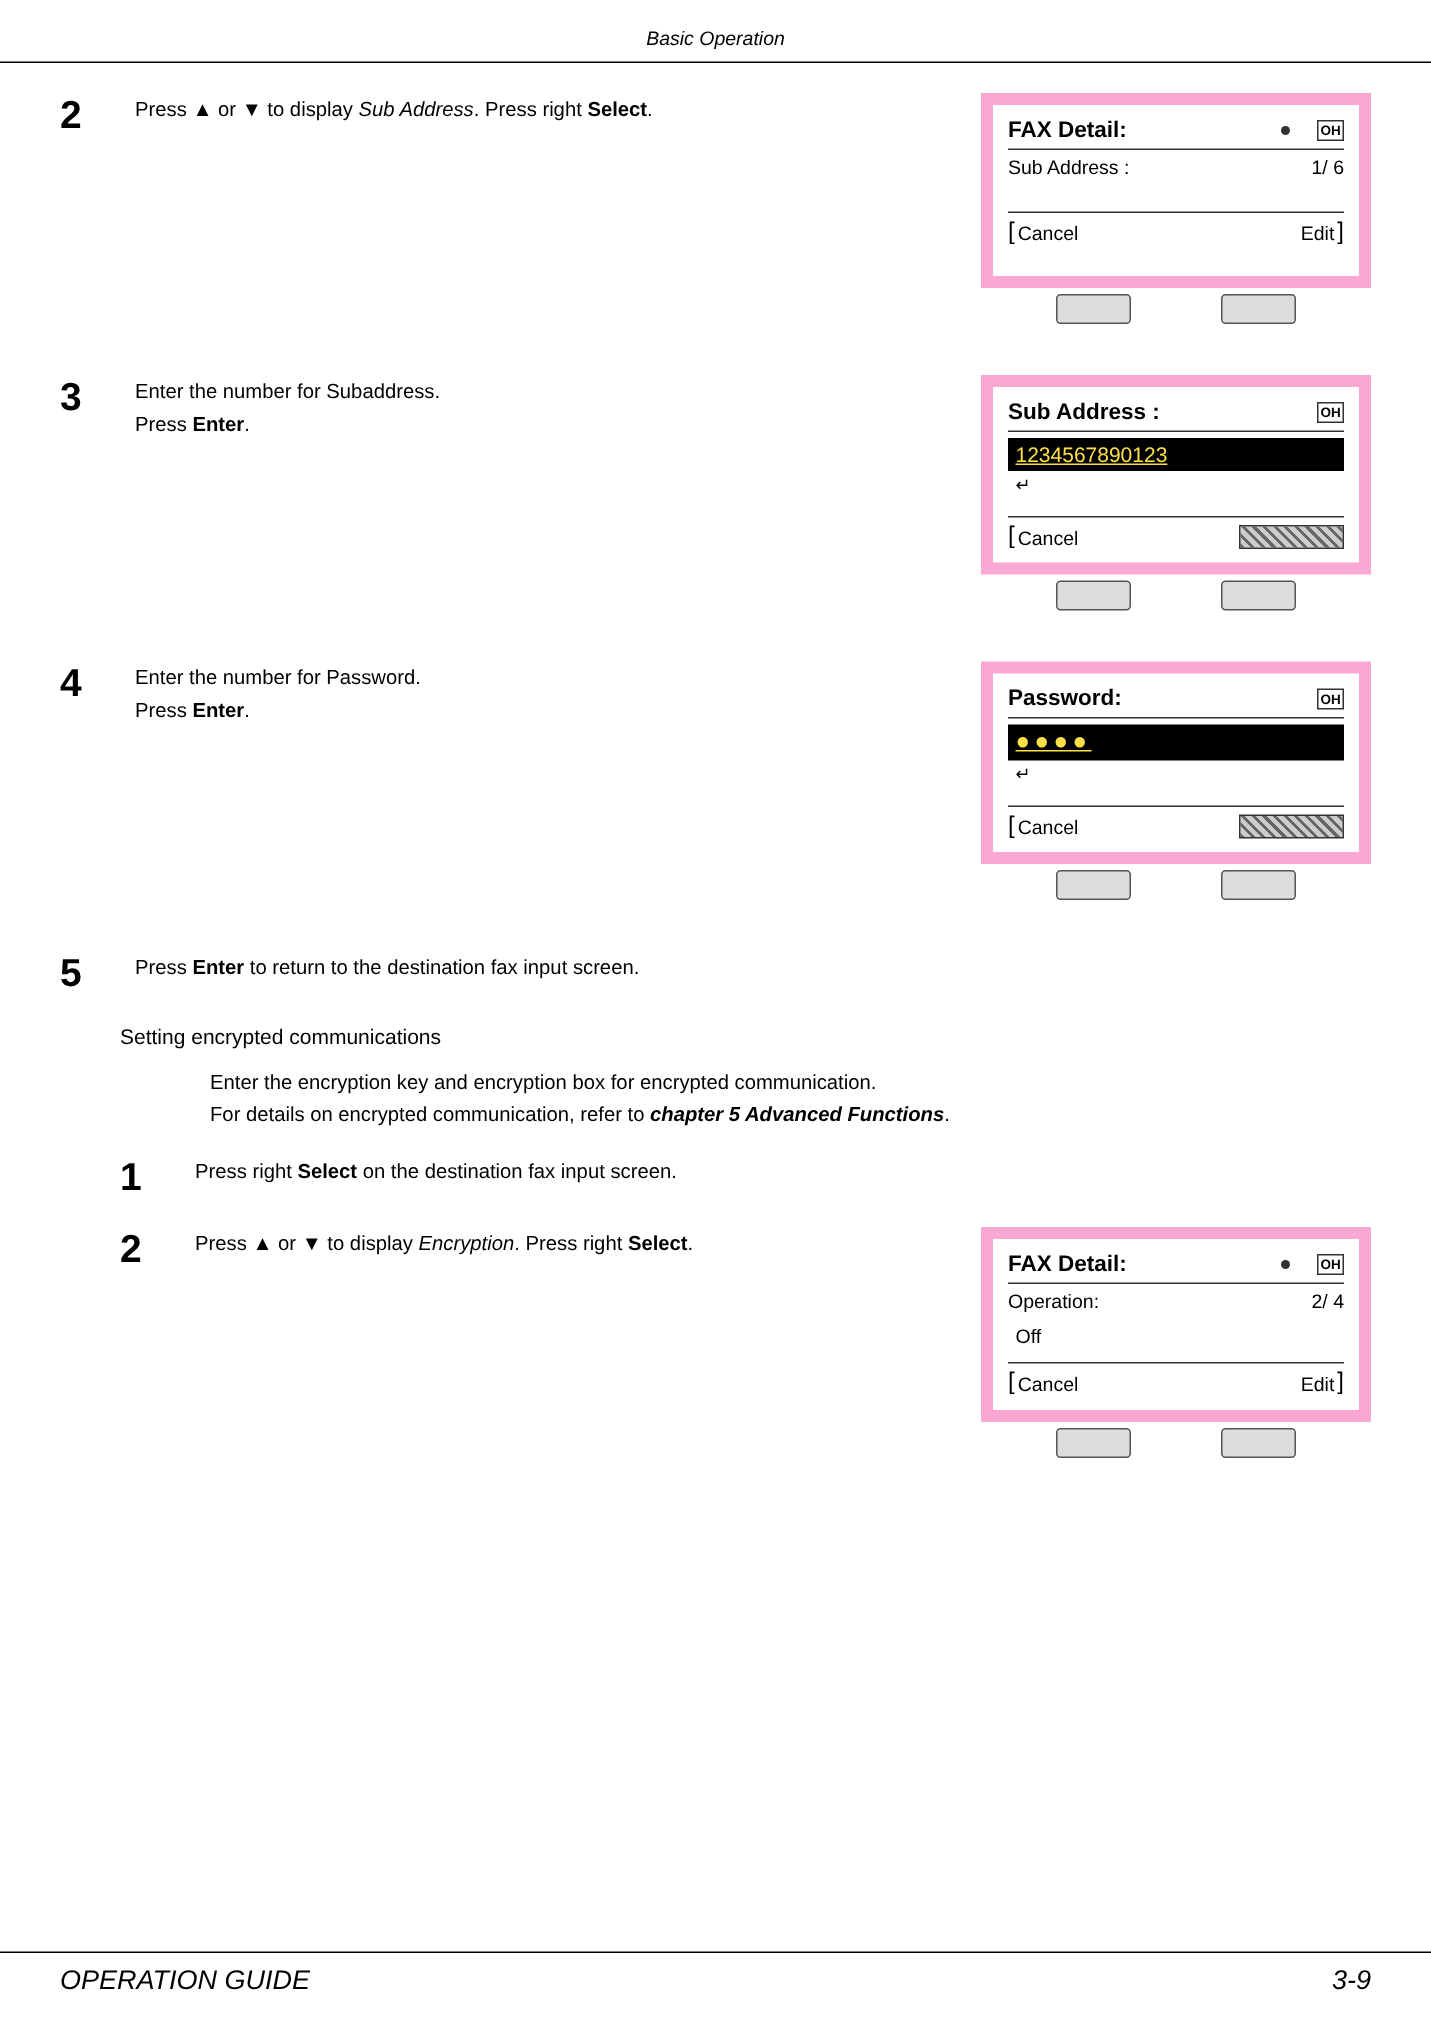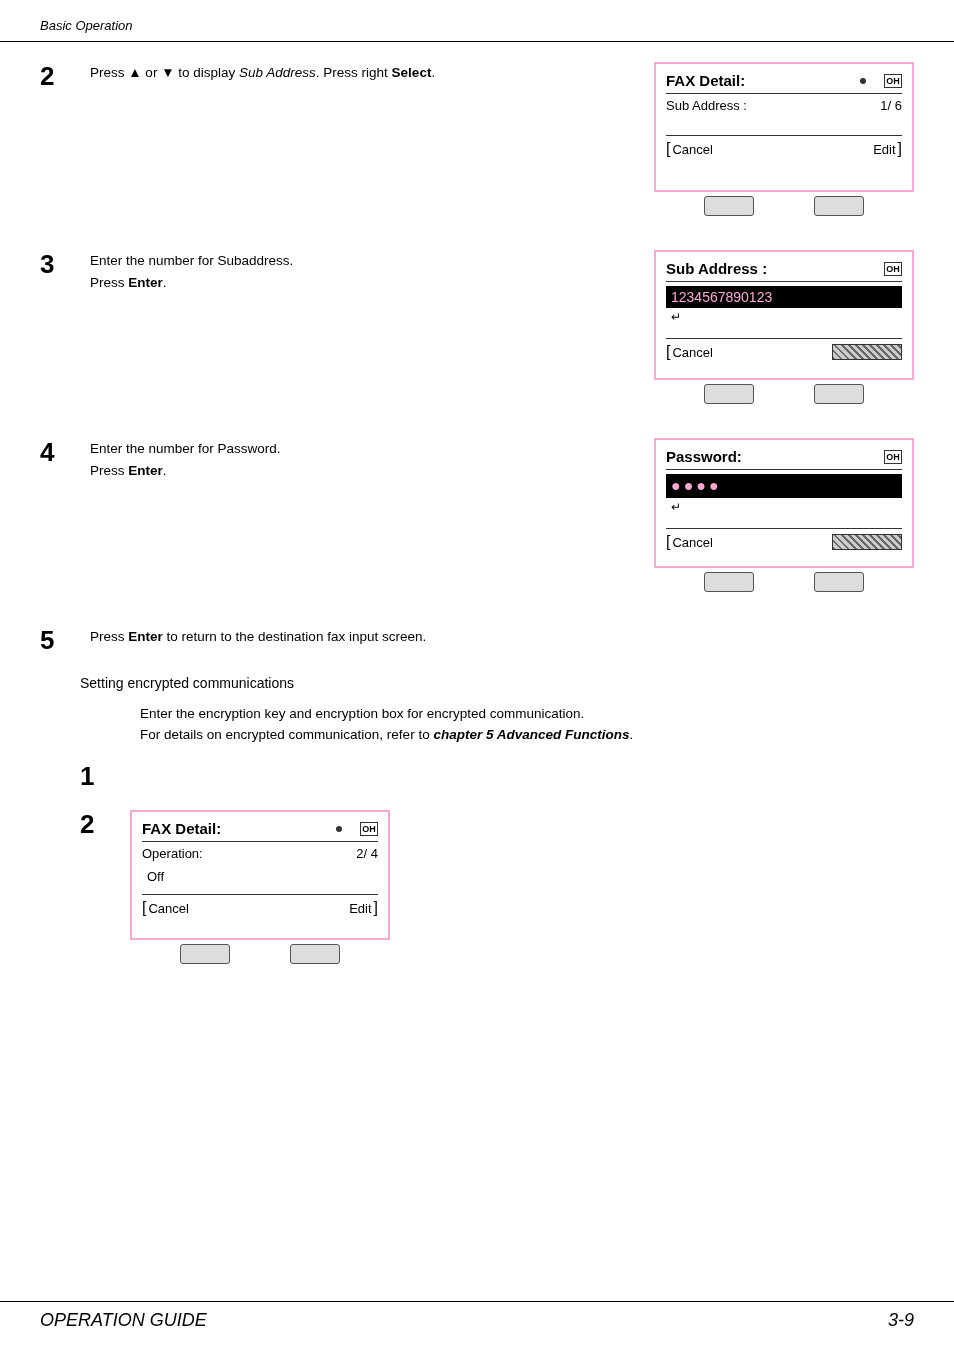--- a/index.html
+++ b/index.html
@@ -8,21 +8,21 @@
       min-height: 1351px;
       background: #fff;
       font-family: Arial, sans-serif;
       font-size: 14px;
       color: #000;
       position: relative;
     }
 
     
     .page-header {
-      text-align: left;
+      text-align: center;
       padding: 18px 40px 8px 40px;
       font-style: italic;
       font-size: 13px;
       border-bottom: 1px solid #000;
     }
 
     
     .page-footer {
       position: absolute;
       bottom: 20px;
@@ -69,21 +69,21 @@
     }
 
     .step-text strong {
       font-weight: bold;
     }
 
     
     .lcd-screen {
       width: 260px;
       min-height: 130px;
-      border: 2px solid #f9a8d4;
+      border: 8px solid #f9a8d4;
       background: #fff;
       flex-shrink: 0;
       padding: 8px 10px;
       position: relative;
     }
 
     .lcd-title-row {
       display: flex;
       justify-content: space-between;
       align-items: center;
@@ -123,25 +123,26 @@
 
     .lcd-sub-row {
       display: flex;
       justify-content: space-between;
       font-size: 13px;
       margin-bottom: 6px;
     }
 
     .lcd-input-row {
       background: #000;
-      color: #f9a8d4;
+      color: #fde047;
       font-size: 14px;
       padding: 3px 5px;
       margin-bottom: 2px;
       min-height: 22px;
+      text-decoration: underline;
     }
 
     .lcd-cursor-row {
       font-size: 12px;
       padding-left: 5px;
       margin-bottom: 4px;
     }
 
     .lcd-spacer {
       height: 12px;
@@ -372,24 +373,30 @@
 
   <div style="padding-left: 40px;">
     <div class="section-heading">Setting encrypted communications</div>
     <div class="section-body">
       Enter the encryption key and encryption box for encrypted communication.<br>
       For details on encrypted communication, refer to <strong><em>chapter 5 Advanced Functions</em></strong>.
     </div>
 
     <div class="step-section-noscreen" style="margin-left:0; padding-left:0;">
       <div class="step-number" style="font-size:26px; font-weight:bold; min-width:40px; margin-right:10px;">1</div>
+      <div class="step-text">
+        Press right <strong>Select</strong> on the destination fax input screen.
+      </div>
     </div>
 
     <div class="step-section" style="margin-left:0; padding-left:0;">
       <div class="step-number" style="font-size:26px; font-weight:bold; min-width:40px; margin-right:10px;">2</div>
+      <div class="step-text">
+        Press ▲ or ▼ to display <em>Encryption</em>. Press right <strong>Select</strong>.
+      </div>
       <div class="lcd-screen-wrapper">
         <div class="lcd-screen">
           <div class="lcd-title-row">
             <span class="lcd-title">FAX Detail:</span>
             <div class="lcd-icon-area">
               <div class="lcd-dot-icon"></div>
               <div class="lcd-box-icon">OH</div>
             </div>
           </div>
           <div class="lcd-sub-row">

